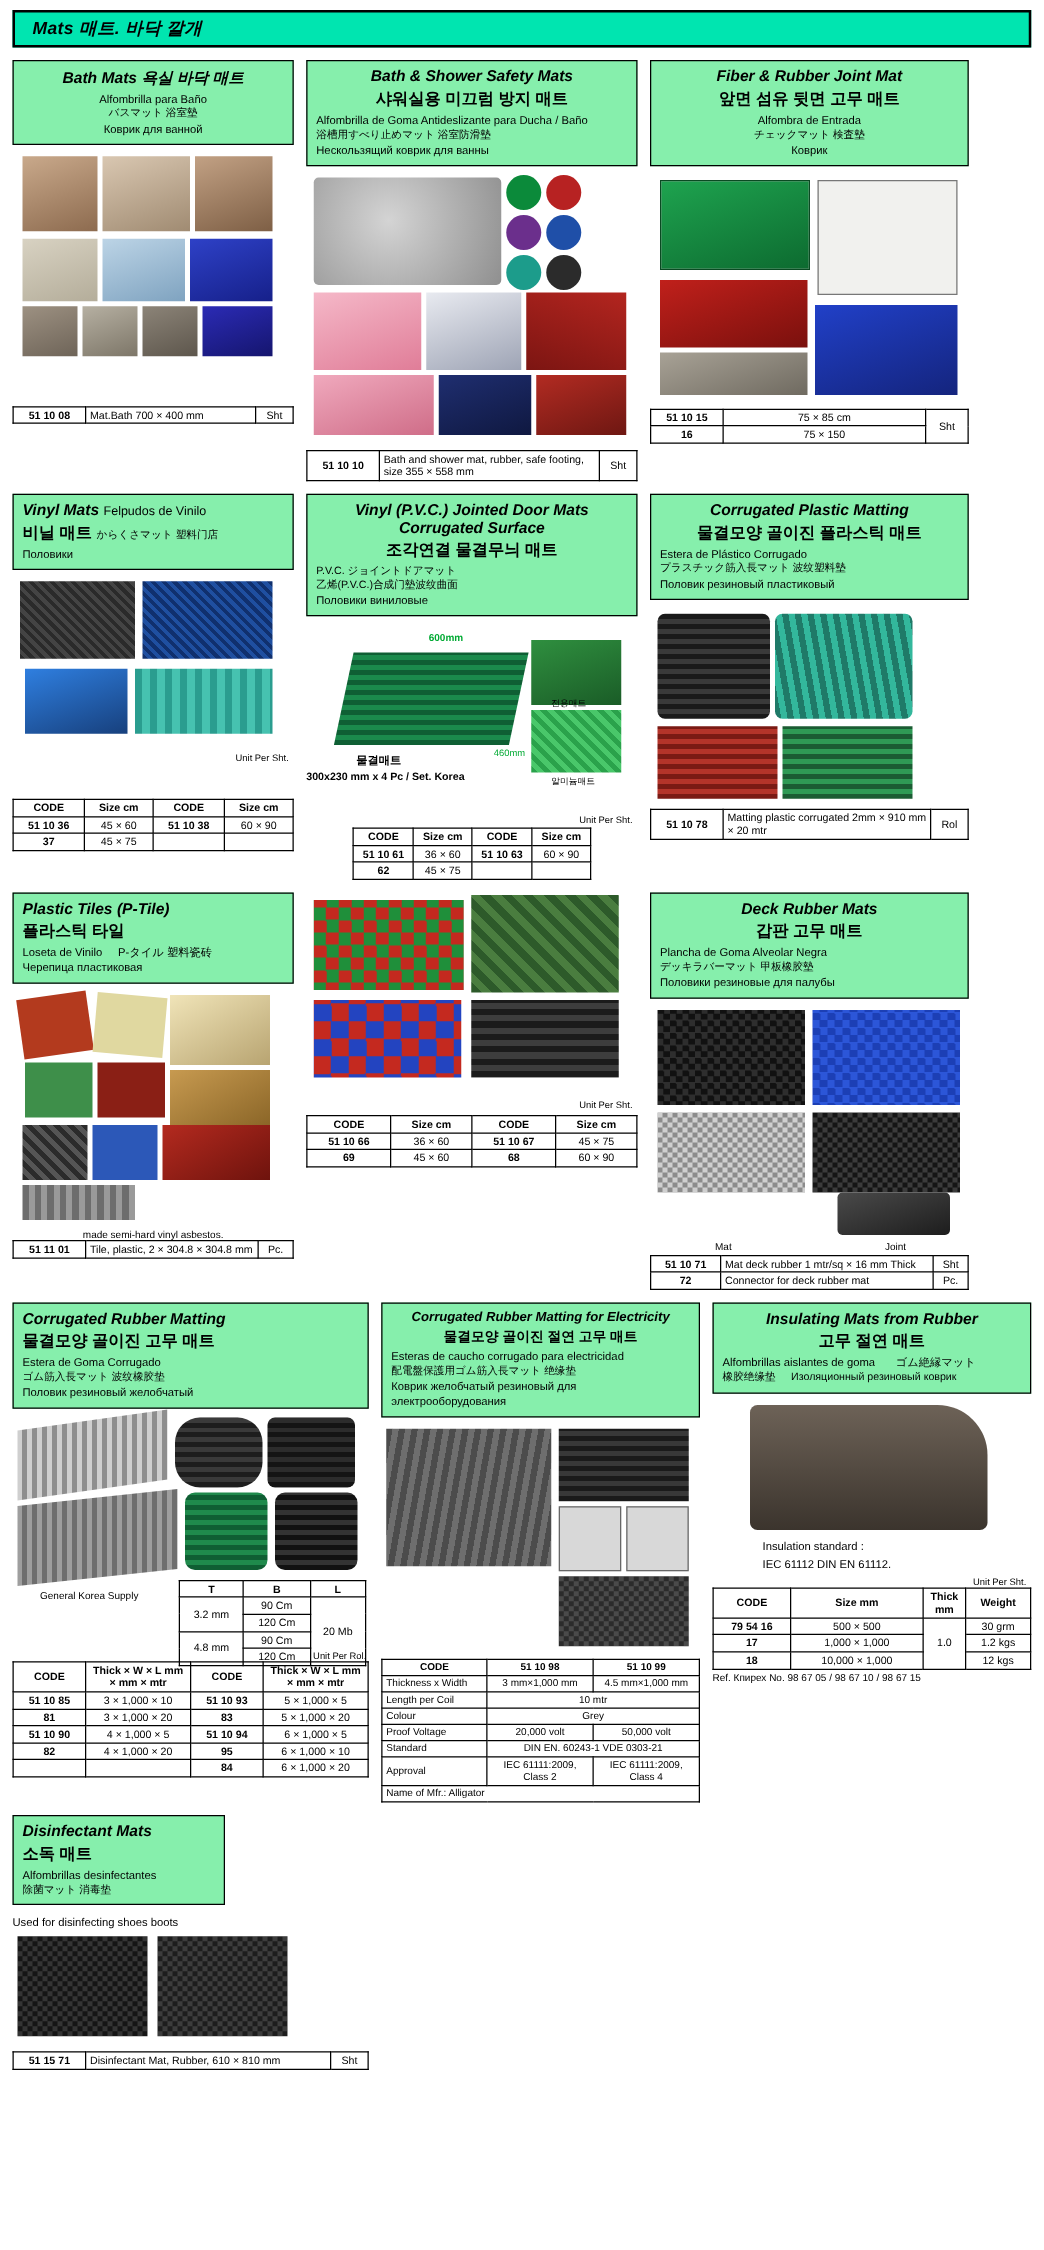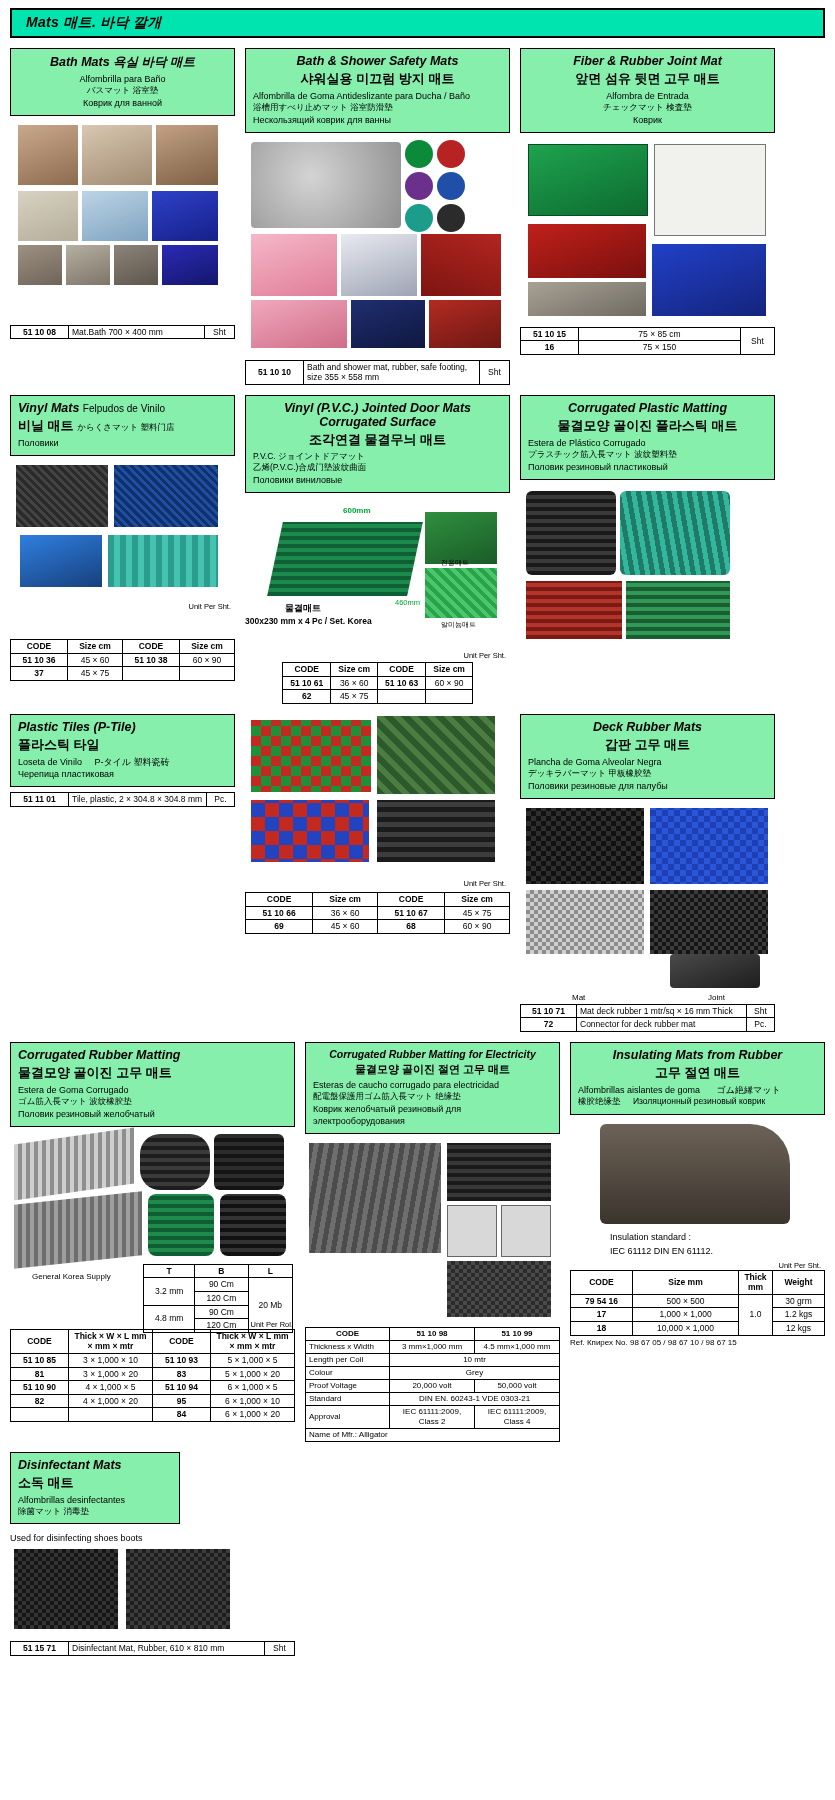--- a/index.html
+++ b/index.html
@@ -293,34 +293,56 @@
         <div class="sub">Estera de Plástico Corrugado</div>
         <div class="sub jp">プラスチック筋入長マット   波纹塑料墊</div>
         <div class="sub ru">Половик резиновый пластиковый</div>
       </div>
       <div class="photo-area" style="height:162px">
         <div class="sw" style="left:6px;top:6px;width:90px;height:84px;background:repeating-linear-gradient(0deg,#1a1a1a 0 4px,#3a3a3a 4px 8px);border-radius:6px;"></div>
         <div class="sw" style="left:100px;top:6px;width:110px;height:84px;background:repeating-linear-gradient(80deg,#1f7a68 0 5px,#33b79c 5px 10px);border-radius:6px;"></div>
         <div class="sw" style="left:6px;top:96px;width:96px;height:58px;background:repeating-linear-gradient(0deg,#7a1a14 0 4px,#b4342a 4px 8px);"></div>
         <div class="sw" style="left:106px;top:96px;width:104px;height:58px;background:repeating-linear-gradient(0deg,#1b5c33 0 4px,#2f9a55 4px 8px);"></div>
       </div>
+      <table class="codes">
+        <tbody>
+            <tr>
+          <td class="code" style="width:58px">51 10 78</td>
+          <td class="desc">Matting plastic corrugated 2mm × 910 mm × 20 mtr</td>
+          <td style="width:30px">Rol</td>
+        </tr>
+      </tbody>
+        </table>
     </div>
   </div>
 
   <div class="row">
 
     <div class="col c1">
       <div class="titlebox">
         <div class="en">Plastic Tiles (P-Tile)</div>
         <div class="kr">플라스틱 타일</div>
         <div class="sub">
           <span>Loseta de Vinilo</span>
           <span style="margin-left:10px">P-タイル    塑料瓷砖</span>
         </div>
         <div class="sub ru">Черепица пластиковая</div>
+      </div>
+      <div class="photo-area" style="height:200px">
+        <div class="sw" style="left:6px;top:4px;width:56px;height:48px;background:#b33a1e;transform:rotate(-8deg);"></div>
+        <div class="sw" style="left:66px;top:4px;width:56px;height:48px;background:#e0d8a0;transform:rotate(5deg);"></div>
+        <div class="sw" style="left:126px;top:4px;width:80px;height:56px;background:linear-gradient(150deg,#f0e4b8,#b8a471);"></div>
+        <div class="sw" style="left:10px;top:58px;width:54px;height:44px;background:#3e8f4a;"></div>
+        <div class="sw" style="left:68px;top:58px;width:54px;height:44px;background:#8a1f15;"></div>
+        <div class="sw" style="left:126px;top:64px;width:80px;height:46px;background:linear-gradient(150deg,#c79a50,#8a6527);"></div>
+        <div class="sw" style="left:8px;top:108px;width:52px;height:44px;background:repeating-linear-gradient(45deg,#2b2b2b 0 4px,#555 4px 8px);"></div>
+        <div class="sw" style="left:64px;top:108px;width:52px;height:44px;background:#2c58b8;"></div>
+        <div class="sw" style="left:120px;top:108px;width:86px;height:44px;background:linear-gradient(150deg,#b42a1f,#6e130d);"></div>
+        <div class="sw" style="left:8px;top:156px;width:90px;height:28px;background:repeating-linear-gradient(90deg,#6d6d6d 0 5px,#9a9a9a 5px 10px);"></div>
+        <div class="cap" style="position:absolute;left:0;right:0;bottom:0">made semi-hard vinyl asbestos.</div>
       </div>
       <table class="codes">
         <tbody>
             <tr>
           <td class="code" style="width:58px">51 11 01</td>
           <td class="desc">Tile, plastic, 2 × 304.8 × 304.8 mm</td>
           <td style="width:28px">Pc.</td>
         </tr>
       </tbody>
         </table>

